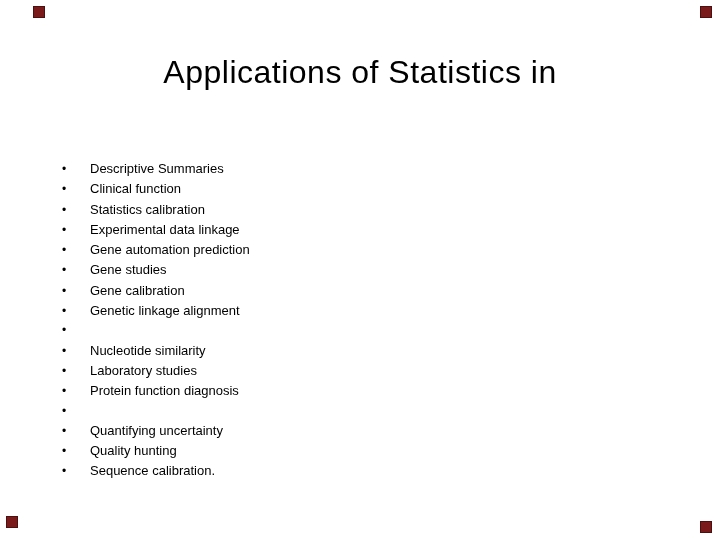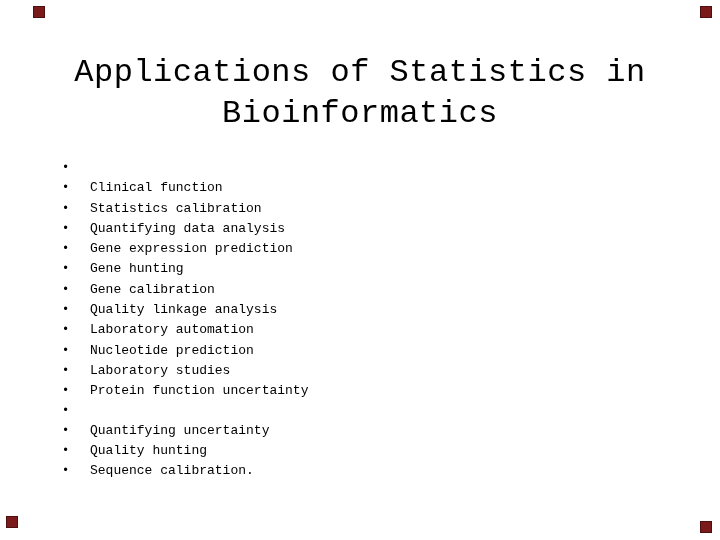--- a/index.html
+++ b/index.html
@@ -6,21 +6,21 @@
     margin: 0;
     padding: 0;
     background: #888;
   }
   .slide {
     position: relative;
     width: 720px;
     height: 540px;
     background: #ffffff;
     overflow: hidden;
-    font-family: Liberation Mono, monospace;
+    font-family: Liberation Sans, sans-serif;
     color: #000000;
     box-sizing: border-box;
   }
   .corner {
     position: absolute;
     width: 12px;
     height: 12px;
     background: #7a1a1a;
     border: 1px solid #4d0f0f;
     box-sizing: border-box;
@@ -65,70 +65,69 @@
 <body>
 
 <div class="slide">
   <div class="corner tl"></div>
   <div class="corner tr"></div>
   <div class="corner bl"></div>
   <div class="corner br"></div>
 
   <h1 class="title">
     <span>Applications of Statistics in</span><br>
-    <span>Bioinformatics</span>
   </h1>
 
   <ul class="bullet-list" id="bullet-list">
       <li>
         <span class="bullet">•</span>
+        <span>Descriptive Summaries</span>
       </li>
       <li>
         <span class="bullet">•</span>
         <span>Clinical function</span>
       </li>
       <li>
         <span class="bullet">•</span>
         <span>Statistics calibration</span>
       </li>
       <li>
         <span class="bullet">•</span>
-        <span>Quantifying data analysis</span>
+        <span>Experimental data linkage</span>
       </li>
       <li>
         <span class="bullet">•</span>
-        <span>Gene expression prediction</span>
+        <span>Gene automation prediction</span>
       </li>
       <li>
         <span class="bullet">•</span>
-        <span>Gene hunting</span>
+        <span>Gene studies</span>
       </li>
       <li>
         <span class="bullet">•</span>
         <span>Gene calibration</span>
       </li>
       <li>
         <span class="bullet">•</span>
-        <span>Quality linkage analysis</span>
+        <span>Genetic linkage alignment</span>
       </li>
       <li>
         <span class="bullet">•</span>
-        <span>Laboratory automation</span>
       </li>
       <li>
         <span class="bullet">•</span>
-        <span>Nucleotide prediction</span>
+        <span>Nucleotide similarity</span>
       </li>
       <li>
         <span class="bullet">•</span>
         <span>Laboratory studies</span>
       </li>
       <li>
         <span class="bullet">•</span>
-        <span>Protein function uncertainty</span>
+        <span>Protein function diagnosis</span>
       </li>
       <li>
         <span class="bullet">•</span>
       </li>
       <li>
         <span class="bullet">•</span>
         <span>Quantifying uncertainty</span>
       </li>
       <li>
         <span class="bullet">•</span>

